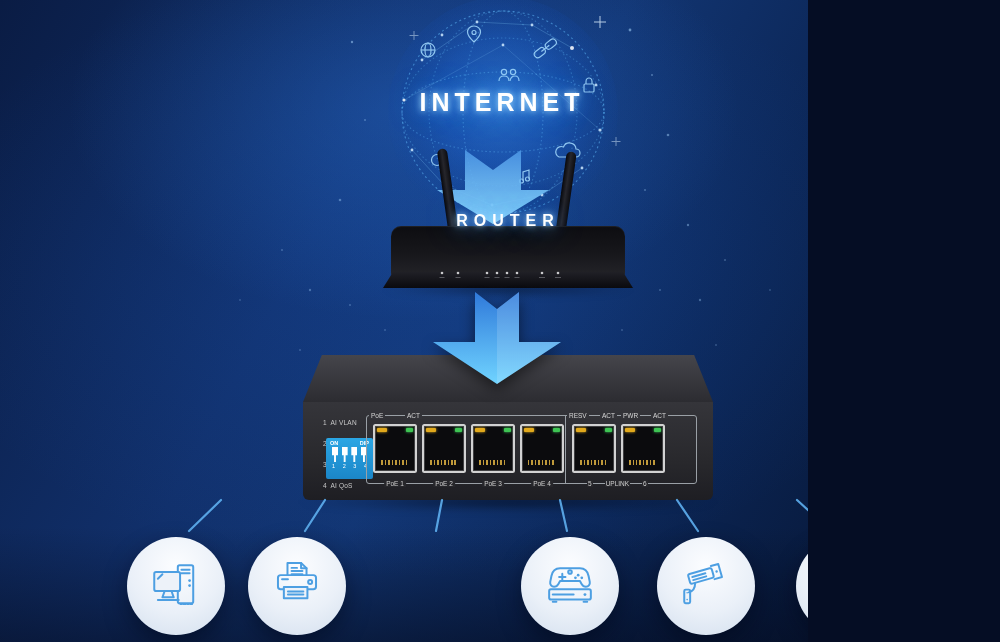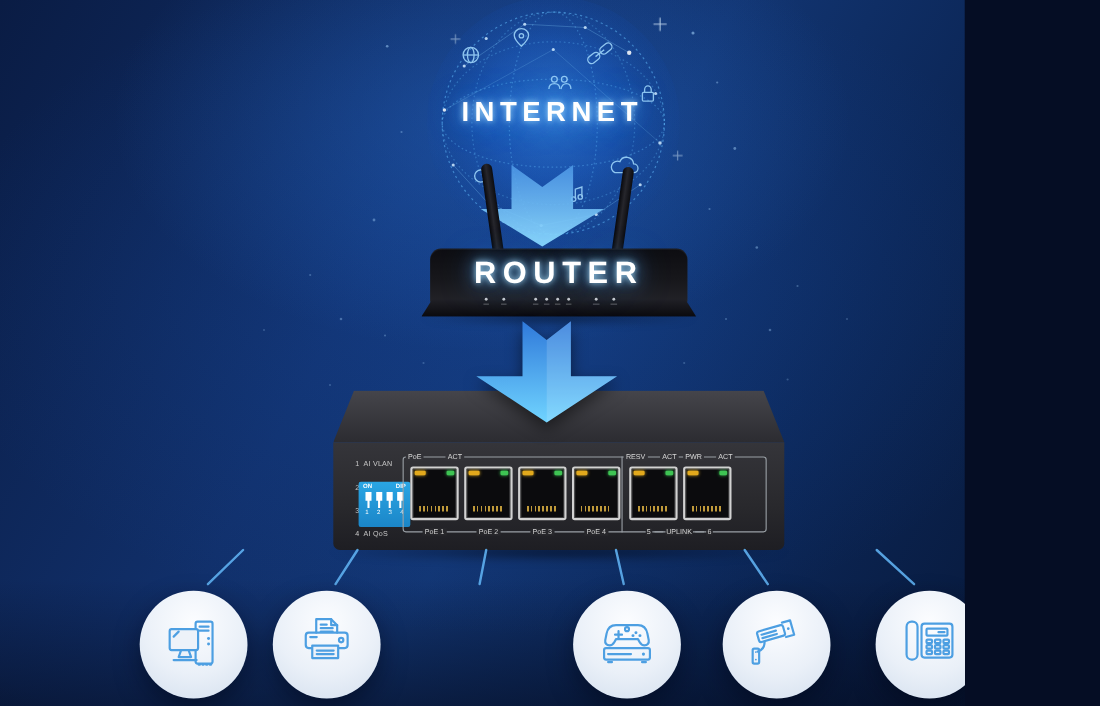--- a/index.html
+++ b/index.html
@@ -1,35 +1,35 @@
 <!DOCTYPE html>
 <html><head>
 <meta charset="utf-8">
 <style>
   html,body{margin:0;padding:0;background:#050d24;}
   #stage{
-    position:relative;width:877px;height:642px;overflow:hidden;
+    position:relative;width:808px;height:642px;overflow:hidden;
     font-family:"Liberation Sans",sans-serif;
     background:
       radial-gradient(1100px 760px at 50% 45%, rgba(0,0,0,0) 58%, rgba(3,8,24,.55) 100%),
       radial-gradient(480px 300px at 50% 17%, rgba(48,130,240,.30), rgba(48,130,240,0) 70%),
       radial-gradient(720px 430px at 52% 42%, rgba(28,98,210,.20), rgba(28,98,210,0) 72%),
       linear-gradient(180deg, rgba(0,0,0,0) 82%, rgba(4,10,28,.55) 100%),
       linear-gradient(118deg,#0a1c44 0%,#11306b 38%,#123572 55%,#0c2758 76%,#081a3d 100%);
   }
   #stage *{box-sizing:border-box;}
   .abs{position:absolute;}
 
   
   .glow-title{
     position:absolute;text-align:center;font-weight:bold;color:#ffffff;
     text-shadow:0 0 6px rgba(170,225,255,.95),0 0 16px rgba(90,175,255,.85),0 0 30px rgba(60,150,255,.6);
   }
   #internet-label{left:352px;top:88px;width:300px;font-size:25px;letter-spacing:5px;}
-  #router-label{left:383px;top:232px;width:250px;font-size:28px;letter-spacing:6px;}
+  #router-label{left:383px;top:212px;width:250px;font-size:16px;letter-spacing:6px;}
 
   
   #router{left:383px;top:146px;width:250px;height:150px;}
   .antenna{position:absolute;width:10px;background:linear-gradient(90deg,#08080c,#26262c 45%,#0c0c10);border-radius:5px 5px 2px 2px;transform-origin:50% 100%;}
   #ant-l{left:66px;top:2px;height:88px;transform:rotate(-8deg);}
   #ant-r{left:172px;top:5px;height:85px;transform:rotate(8deg);}
   #router-body{position:absolute;left:8px;top:80px;width:234px;height:50px;border-radius:10px 10px 3px 3px;
     background:linear-gradient(180deg,#0d0d11,#17171b 55%,#232328);
     box-shadow:inset 0 1px 1px rgba(255,255,255,.08);}
   #router-base{position:absolute;left:0;top:126px;width:250px;height:16px;

